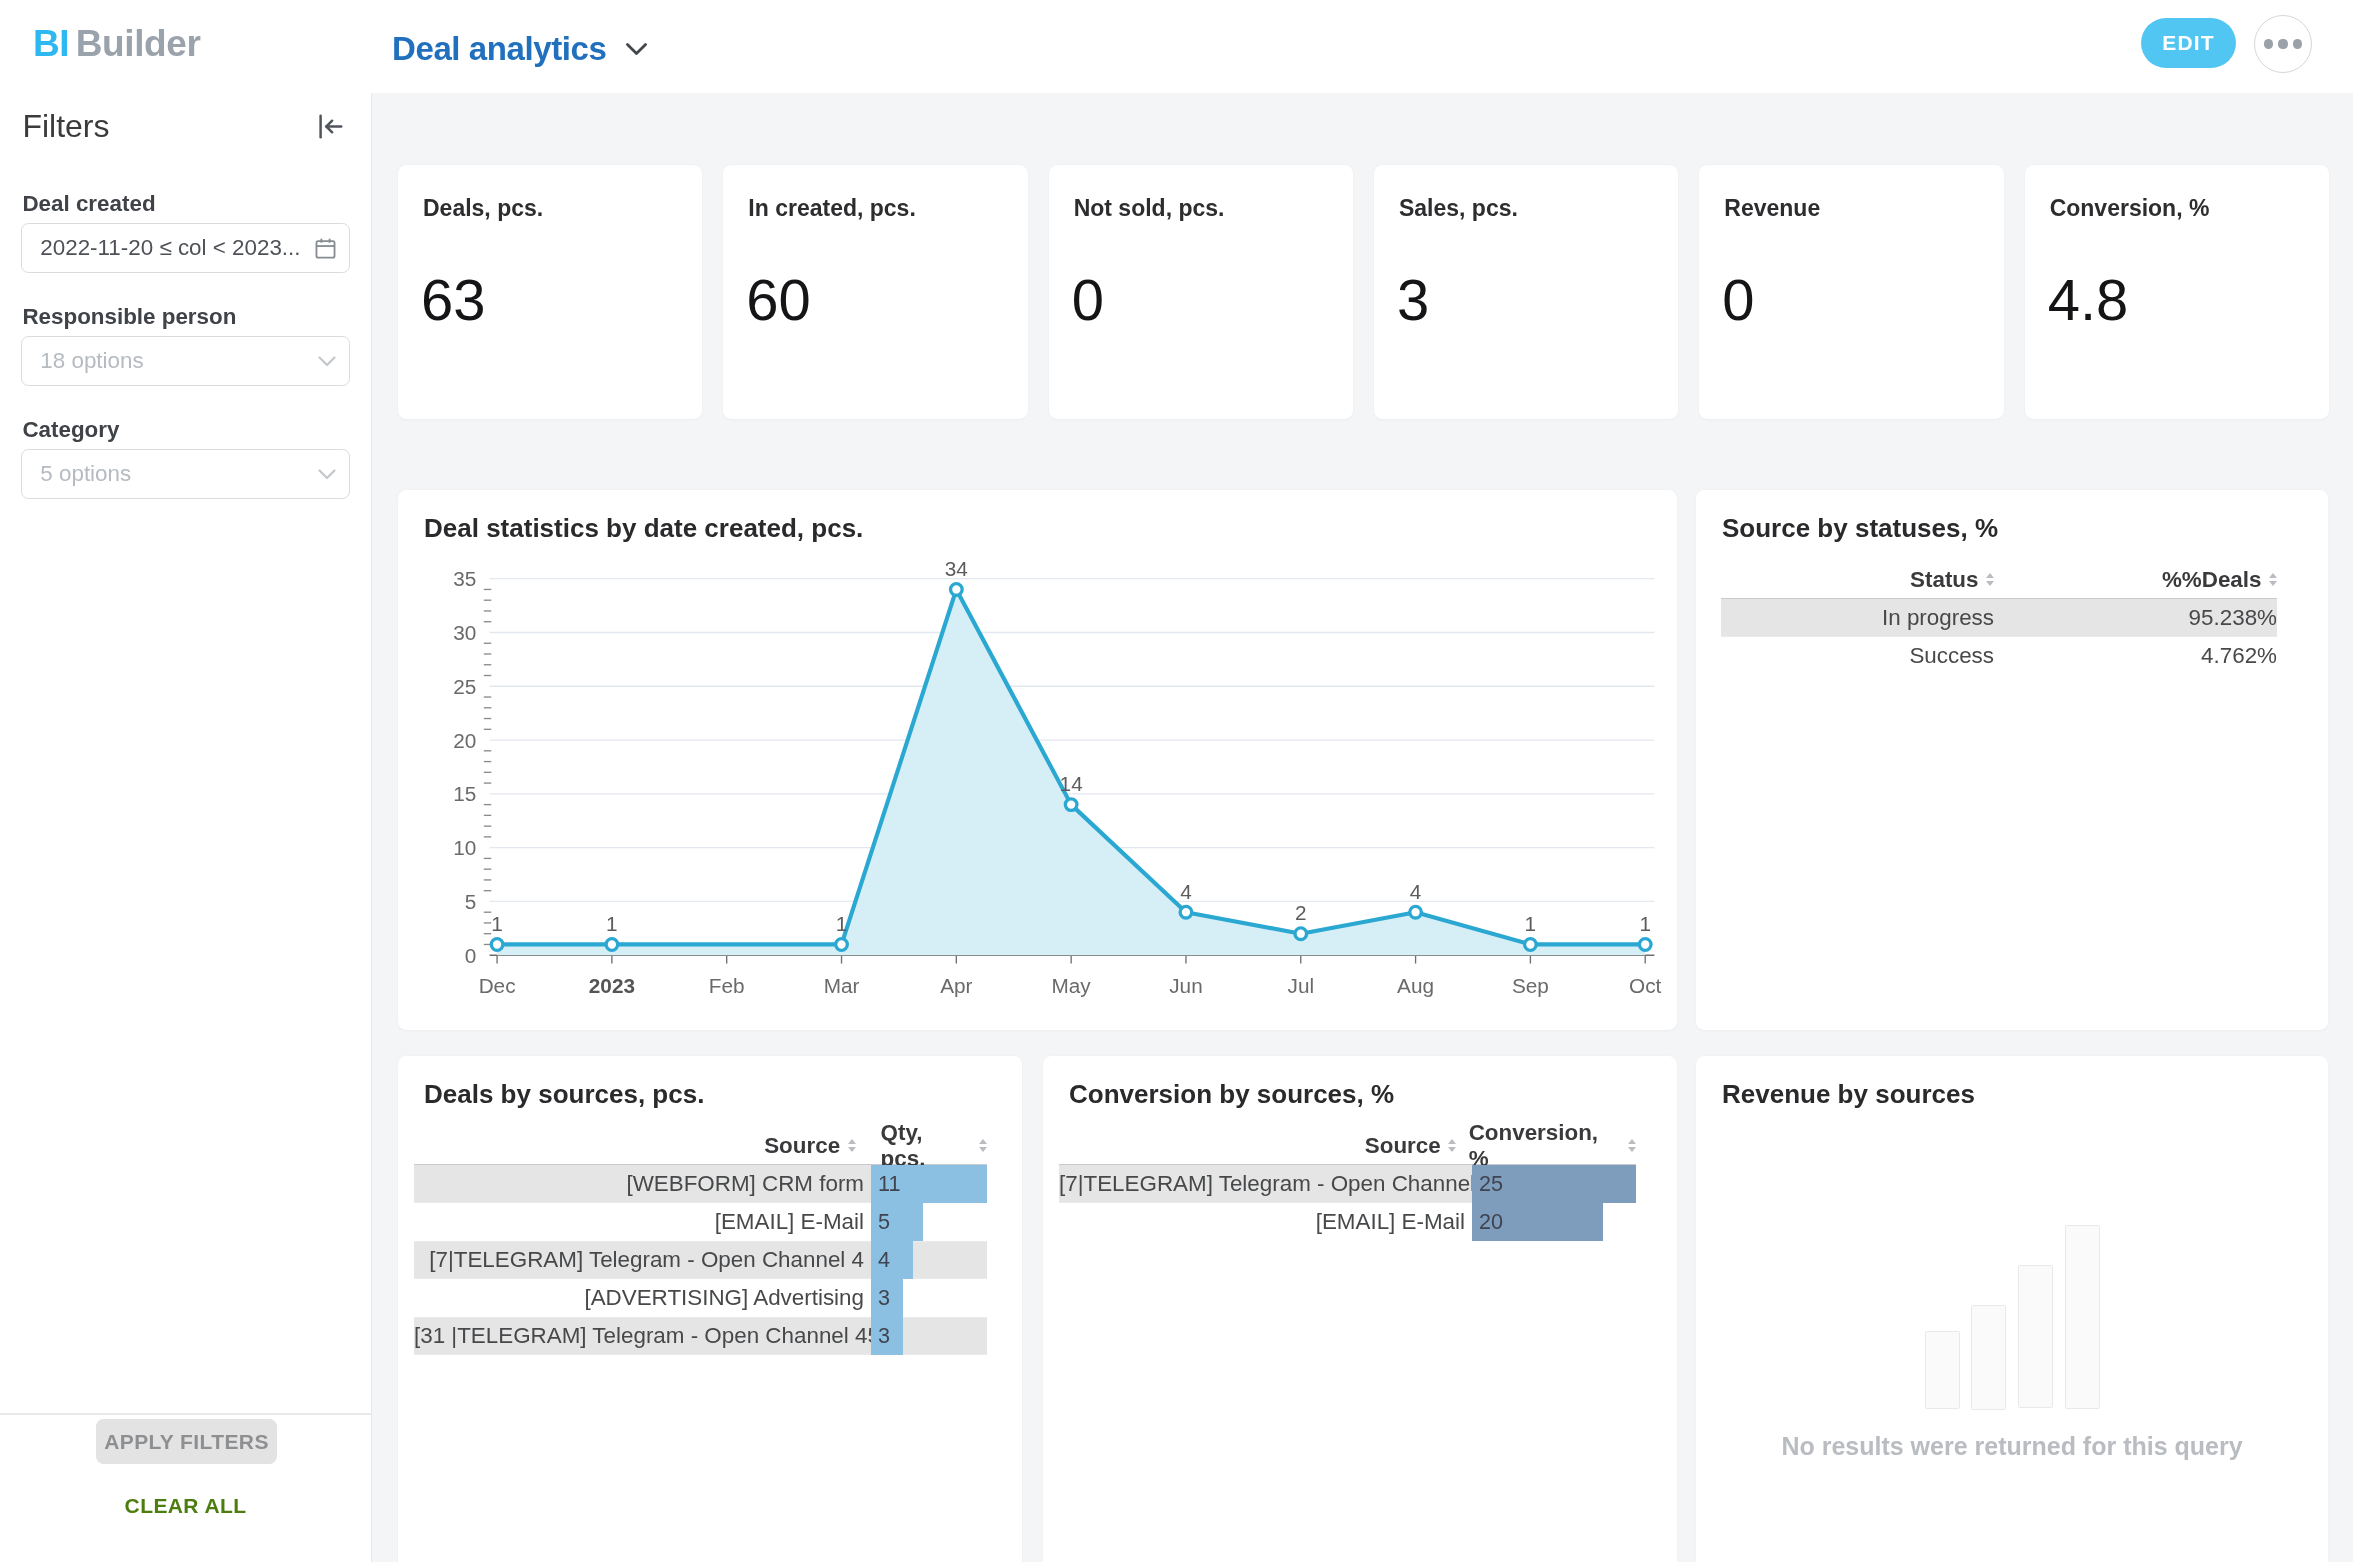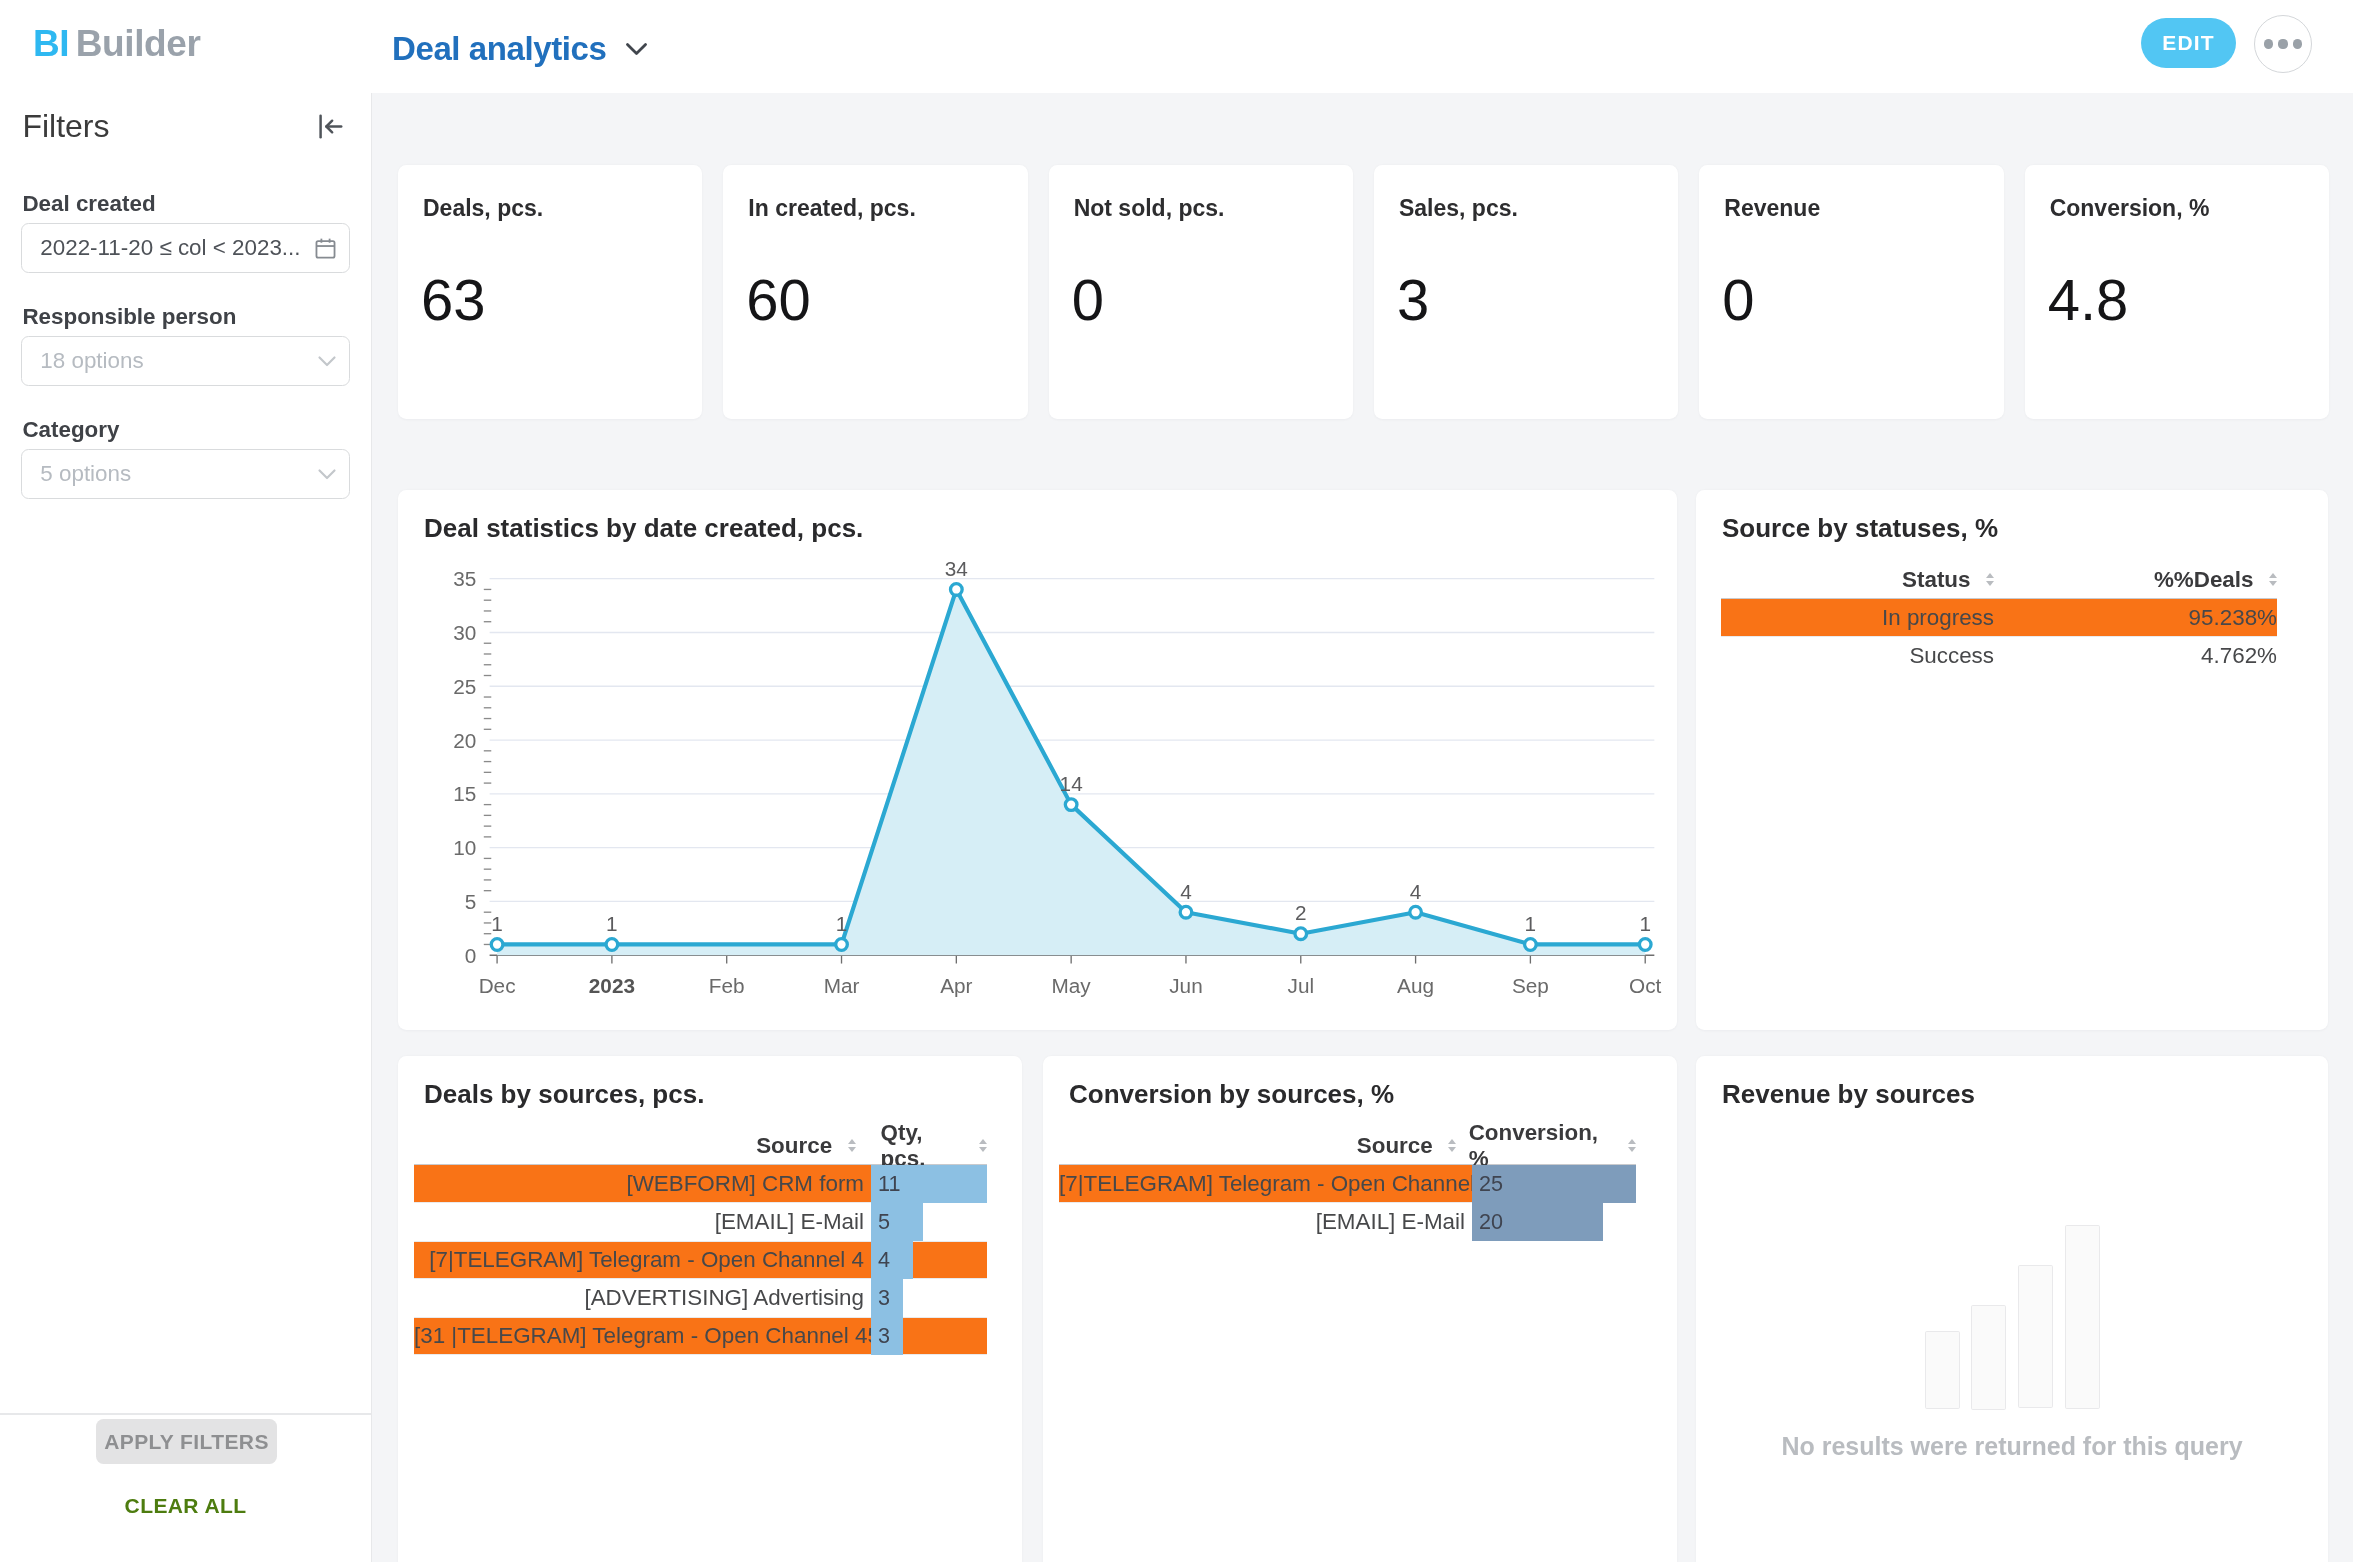--- a/index.html
+++ b/index.html
@@ -44,24 +44,24 @@
   .p-title{position:absolute;left:26px;top:23px;font-size:26px;font-weight:700;color:#2a2a2c;}
   
   .kpi-row{position:absolute;left:398px;top:165px;width:1931px;height:254px;display:flex;gap:21px;}
   .kpi-card{flex:1;background:#fff;border-radius:8.3px;box-shadow:0 0.8px 2.5px rgba(20,30,40,0.04);position:relative;}
   .kpi-label{position:absolute;left:25px;top:30px;font-size:23px;font-weight:600;color:#2d2d2f;}
   .kpi-value{position:absolute;left:23px;top:106px;font-size:58px;font-weight:500;color:#151517;line-height:1;}
   
   .btable{position:absolute;}
   .trow{display:flex;align-items:center;height:38px;box-sizing:border-box;}
   .hrow{border-bottom:1.7px solid #c9cacd;}
-  .drow.zebra{background:#f97316;border-bottom:1.2px solid #e9eaec;}
+  .drow.zebra{background:#e5e5e5;border-bottom:1.2px solid #e9eaec;}
   .drow.zebra:not(.first){border-top:1.2px solid #e9eaec;}
   .hcell{font-size:22.4px;font-weight:700;color:#3a3a3c;display:flex;align-items:center;}
-  .hcell.r{justify-content:flex-end;gap:8px;}
+  .hcell.r{justify-content:flex-end;}
   .dcell{font-size:22.4px;color:#47484a;}
   .dcell.r{text-align:right;}
   .sort-icon{display:inline-flex;flex-direction:column;gap:2.5px;margin-left:7.5px;cursor:pointer;}
   .tri{width:0;height:0;border-left:4.2px solid transparent;border-right:4.2px solid transparent;display:block;}
   .tri.up{border-bottom:5px solid #b9bcc0;}
   .tri.down{border-top:5px solid #b9bcc0;}
   .barcell{height:38px;display:flex;align-items:center;}
   .hbar{height:38px;display:flex;align-items:center;}
   .hbar span{margin-left:7.5px;font-size:21.6px;color:#3f4450;}
   

